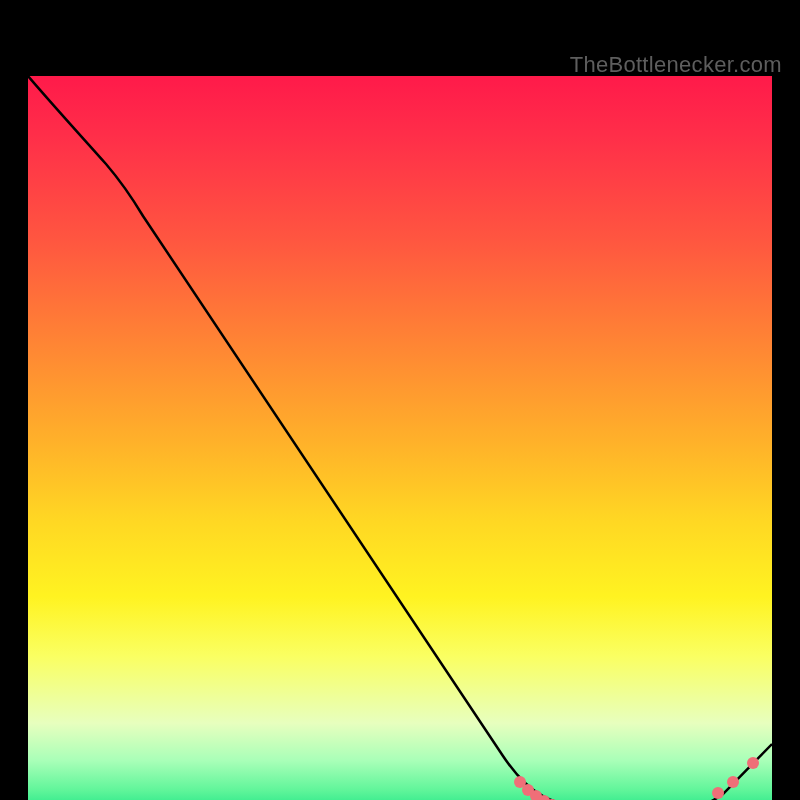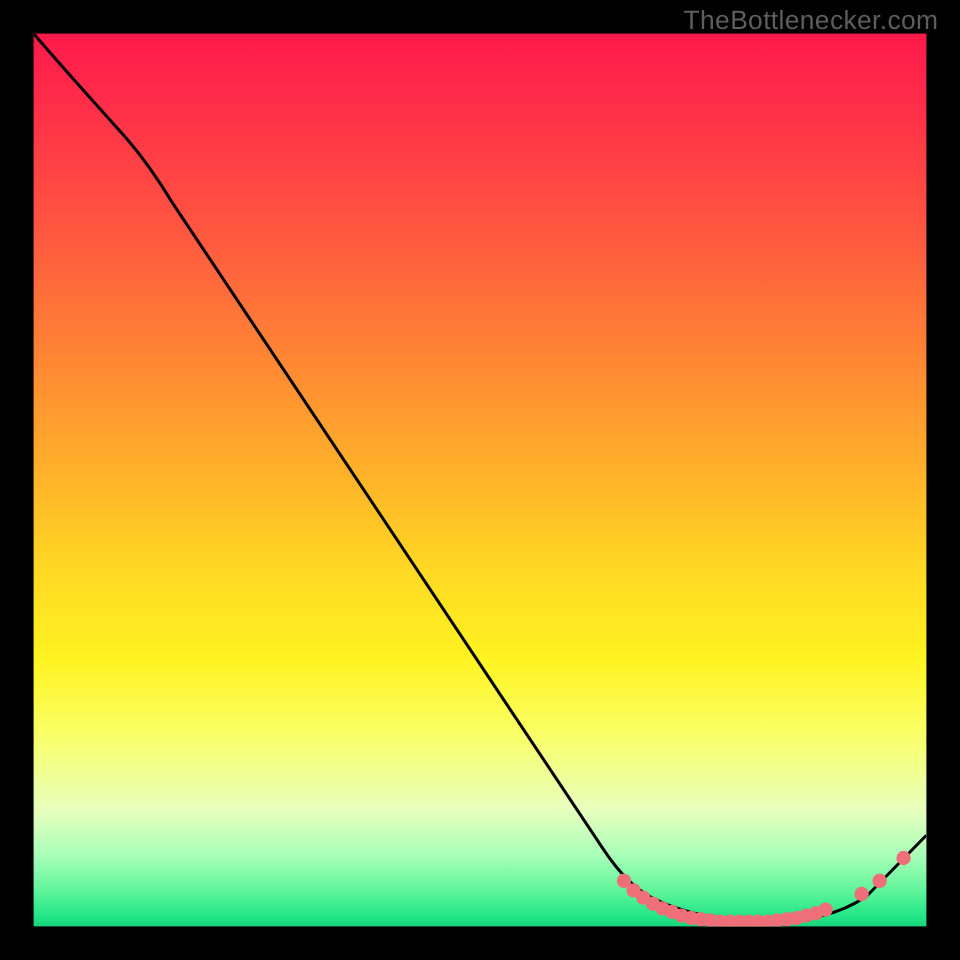--- a/index.html
+++ b/index.html
@@ -9,20 +9,21 @@
     height: 800px;
     background: #000;
     overflow: hidden;
     font-family: Arial, Helvetica, sans-serif;
   }
   .frame {
     position: relative;
     width: 800px;
     height: 566px;
     background: #000;
+    margin-top: 48px;
   }
   .plot {
     position: absolute;
     left: 28px;
     top: 28px;
     width: 744px;
     height: 744px;
     background: linear-gradient(
       to bottom,
       #ff1a4a 0%,

